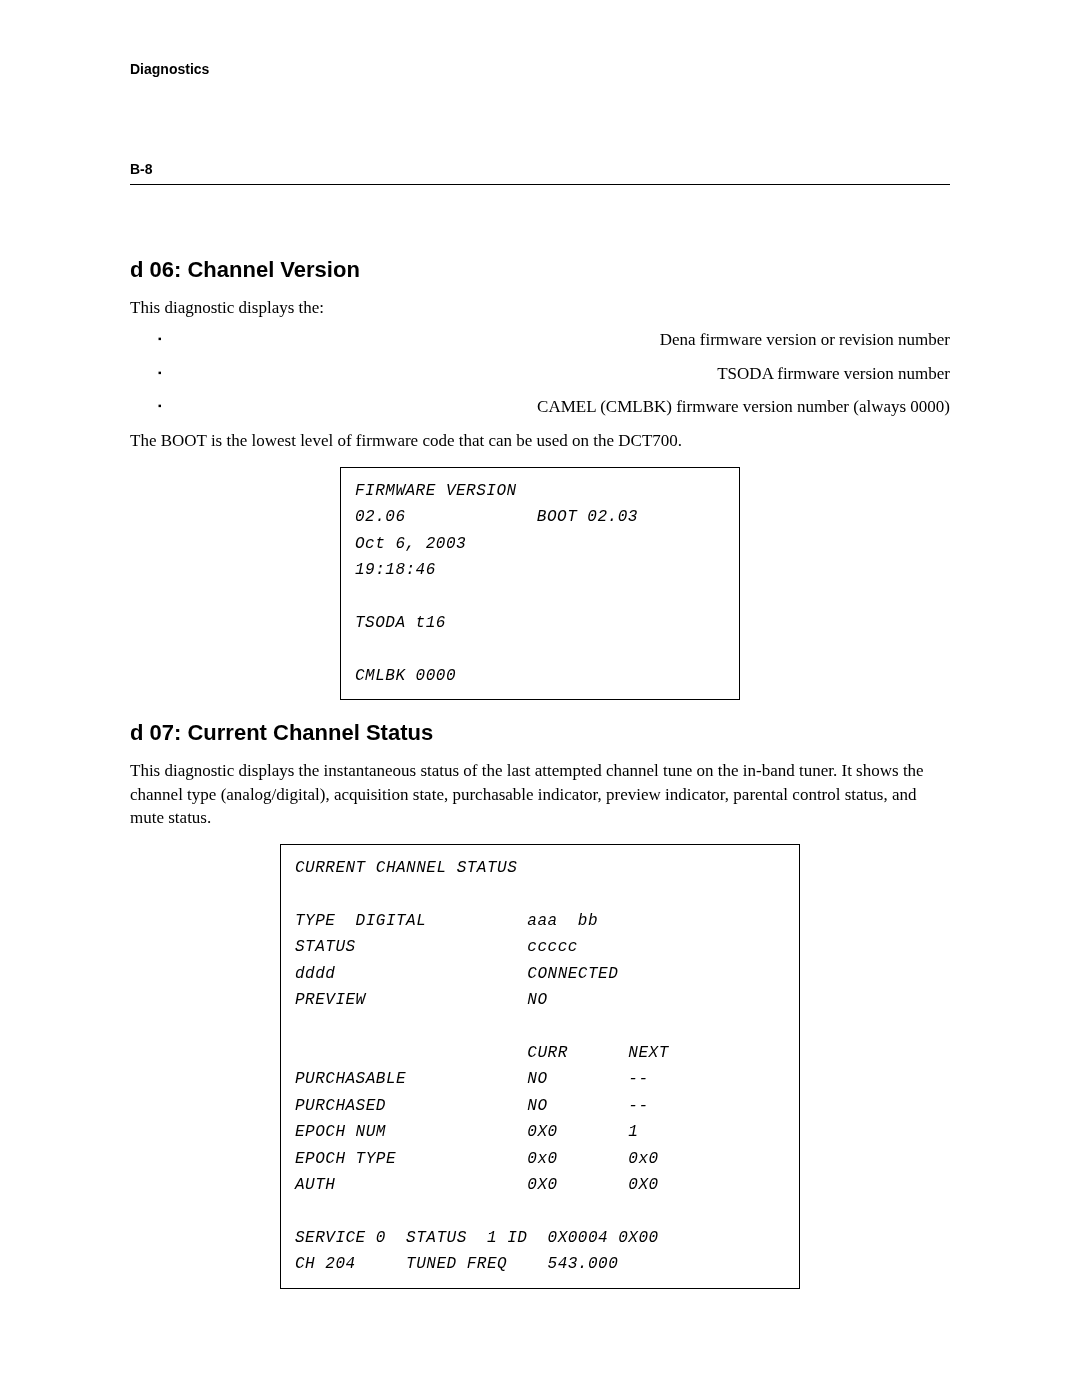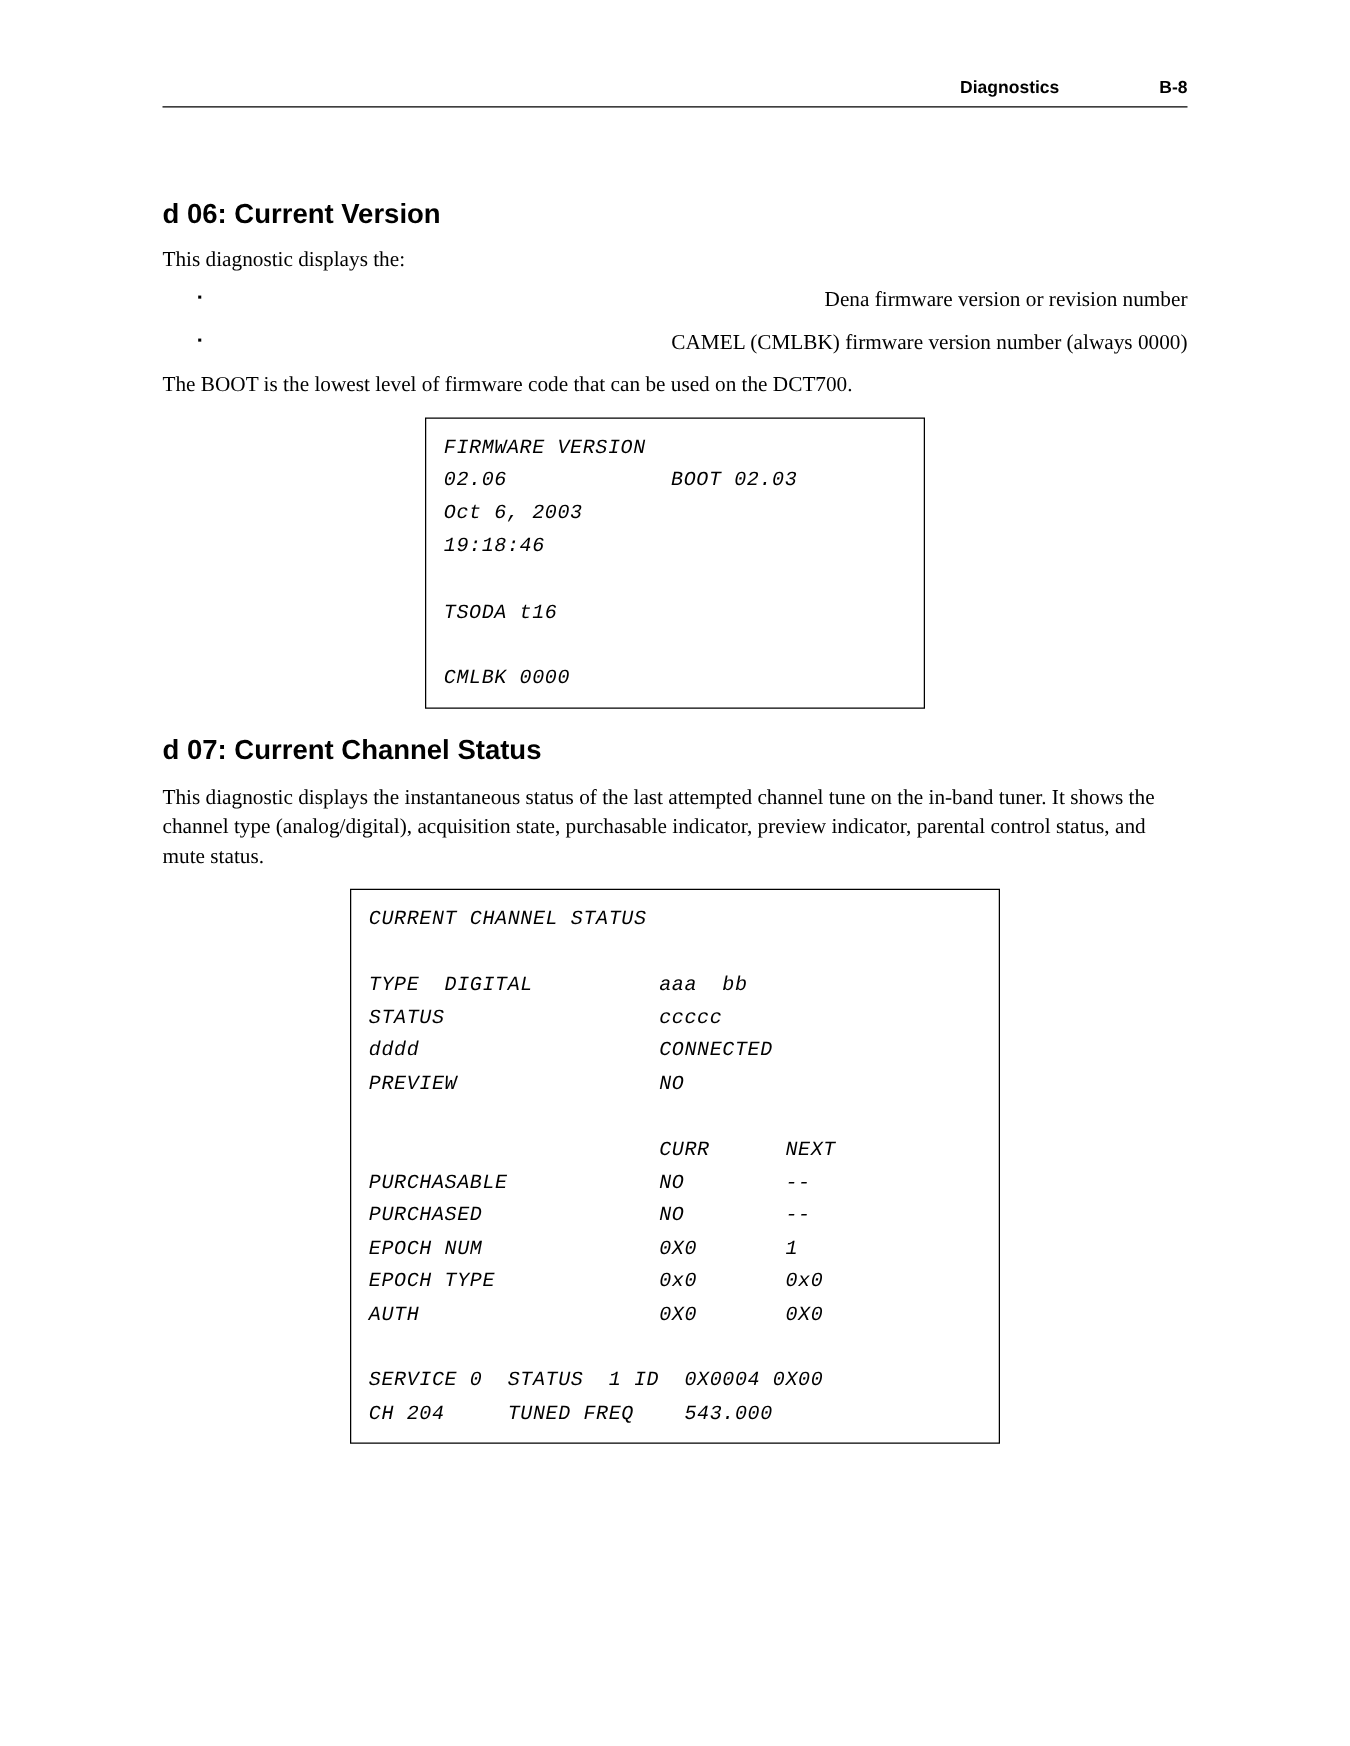--- a/index.html
+++ b/index.html
@@ -16,20 +16,21 @@
       margin-bottom: 8px;
     }
     .header-row {
       display: flex;
       justify-content: flex-end;
       gap: 80px;
       font-size: 14px;
       font-family: Arial, Helvetica, sans-serif;
       font-weight: bold;
       padding-bottom: 5px;
+      flex-direction: column;
     }
     h2 {
       font-family: Arial, Helvetica, sans-serif;
       font-weight: bold;
       font-size: 22px;
       margin-top: 70px;
       margin-bottom: 10px;
     }
     h2.tight {
       margin-top: 18px;
@@ -75,24 +76,25 @@
   </style>
 </head>
 <body>
 
 <div class="header-row">
   <span>Diagnostics</span>
   <span>B-8</span>
 </div>
 <div class="header-line"></div>
 
-<h2>d 06: Current Version</h2>
+<h2>d 06: Channel Version</h2>
 <p>This diagnostic displays the:</p>
 <ul>
   <li>Dena firmware version or revision number</li>
+  <li>TSODA firmware version number</li>
   <li>CAMEL (CMLBK) firmware version number (always 0000)</li>
 </ul>
 <p>The BOOT is the lowest level of firmware code that can be used on the DCT700.</p>
 
 <div class="screen-box firmware">FIRMWARE VERSION
 02.06             BOOT 02.03
 Oct 6, 2003
 19:18:46
 
 TSODA t16

